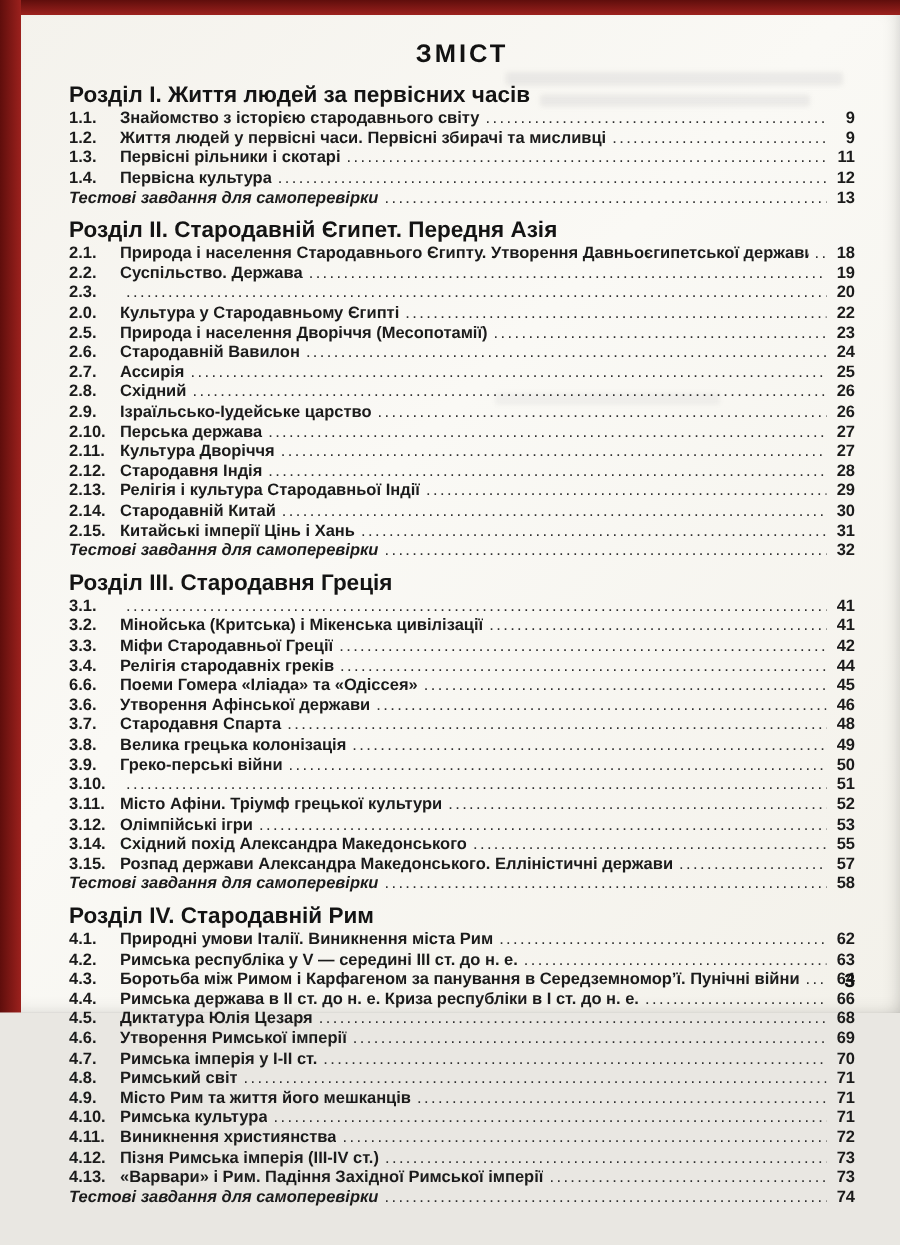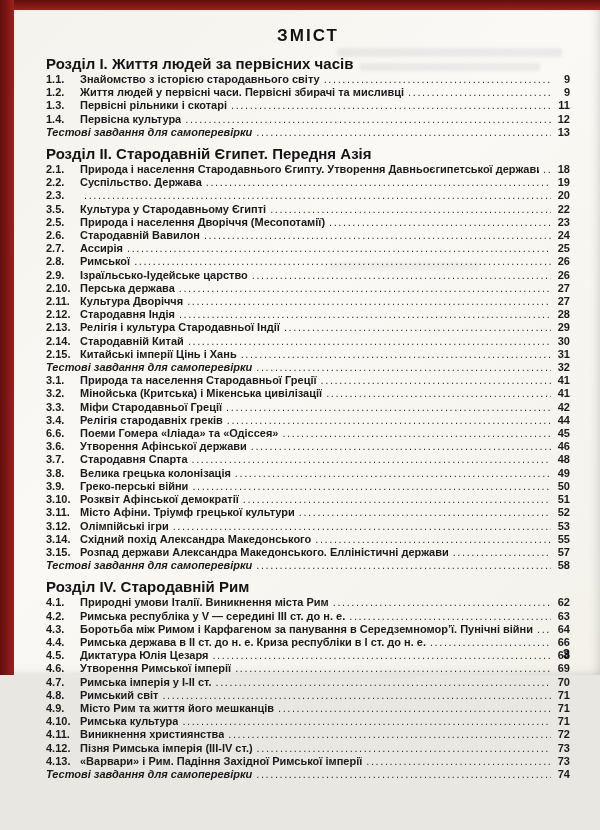--- a/index.html
+++ b/index.html
@@ -123,21 +123,21 @@
             <span class="ttl">Суспільство. Держава</span>
             <span class="dots"></span>
             <span class="pg">19</span>
           </div>
           <div class="row">
             <span class="num">2.3.</span>
             <span class="dots"></span>
             <span class="pg">20</span>
           </div>
           <div class="row">
-            <span class="num">3.5.</span>
+            <span class="num">2.0.</span>
             <span class="ttl">Культура у Стародавньому Єгипті</span>
             <span class="dots"></span>
             <span class="pg">22</span>
           </div>
           <div class="row">
             <span class="num">2.5.</span>
             <span class="ttl">Природа і населення Дворіччя (Месопотамії)</span>
             <span class="dots"></span>
             <span class="pg">23</span>
           </div>
@@ -148,21 +148,21 @@
             <span class="pg">24</span>
           </div>
           <div class="row">
             <span class="num">2.7.</span>
             <span class="ttl">Ассирія</span>
             <span class="dots"></span>
             <span class="pg">25</span>
           </div>
           <div class="row">
             <span class="num">2.8.</span>
-            <span class="ttl">Римської</span>
+            <span class="ttl">Східний</span>
             <span class="dots"></span>
             <span class="pg">26</span>
           </div>
           <div class="row">
             <span class="num">2.9.</span>
             <span class="ttl">Ізраїльсько-Іудейське царство</span>
             <span class="dots"></span>
             <span class="pg">26</span>
           </div>
           <div class="row">
@@ -201,23 +201,23 @@
             <span class="dots"></span>
             <span class="pg">31</span>
           </div>
           <div class="row test">
             <span class="ttl">Тестові завдання для самоперевірки</span>
             <span class="dots"></span>
             <span class="pg">32</span>
           </div>
         </div>
         <div class="section">
+          <div class="sec-heading">Розділ III. Стародавня Греція</div>
           <div class="row">
             <span class="num">3.1.</span>
-            <span class="ttl">Природа та населення Стародавньої Греції</span>
             <span class="dots"></span>
             <span class="pg">41</span>
           </div>
           <div class="row">
             <span class="num">3.2.</span>
             <span class="ttl">Мінойська (Критська) і Мікенська цивілізації</span>
             <span class="dots"></span>
             <span class="pg">41</span>
           </div>
           <div class="row">
@@ -257,21 +257,20 @@
             <span class="pg">49</span>
           </div>
           <div class="row">
             <span class="num">3.9.</span>
             <span class="ttl">Греко-перські війни</span>
             <span class="dots"></span>
             <span class="pg">50</span>
           </div>
           <div class="row">
             <span class="num">3.10.</span>
-            <span class="ttl">Розквіт Афінської демократії</span>
             <span class="dots"></span>
             <span class="pg">51</span>
           </div>
           <div class="row">
             <span class="num">3.11.</span>
             <span class="ttl">Місто Афіни. Тріумф грецької культури</span>
             <span class="dots"></span>
             <span class="pg">52</span>
           </div>
           <div class="row">

